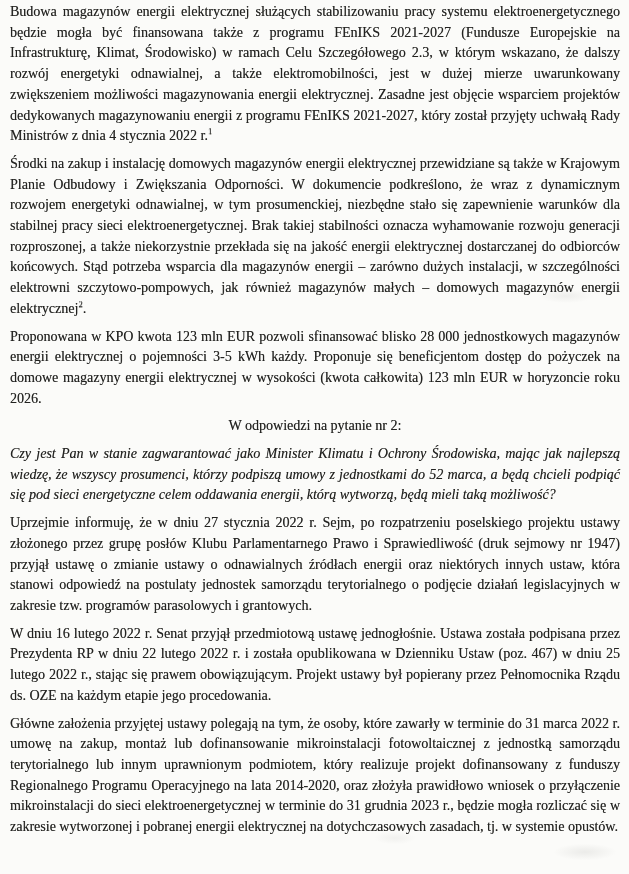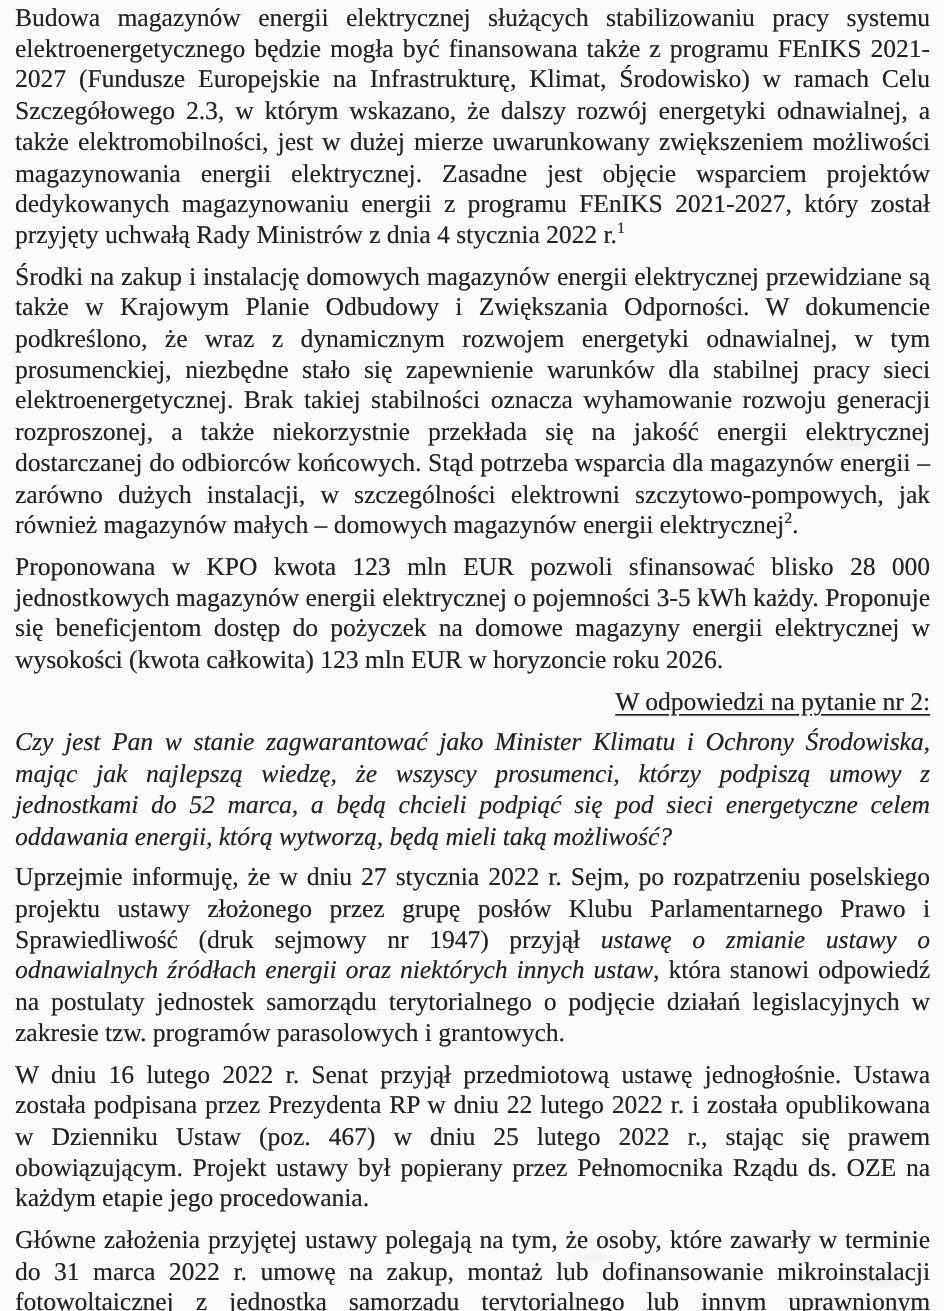--- a/index.html
+++ b/index.html
@@ -13,46 +13,44 @@
     overflow: hidden;
     position: relative;
   }
   .page {
     position: relative;
     box-sizing: border-box;
     width: 629px;
     height: 874px;
     padding: 2px 9px 0 10px;
     font-family: "Liberation Serif", serif;
-    font-size: 17px;
+    font-size: 14px;
     line-height: 20.7px;
     color: #222220;
     text-align: justify;
     text-shadow: 0.2px 0.2px 0.35px rgba(45,45,42,0.55);
     
     background:
       radial-gradient(ellipse 40px 10px at 566px 296px, rgba(120,120,115,0.10), rgba(120,120,115,0) 70%),
       radial-gradient(ellipse 45px 12px at 585px 852px, rgba(120,120,115,0.12), rgba(120,120,115,0) 70%),
       radial-gradient(ellipse 30px 9px  at 395px 838px, rgba(120,120,115,0.08), rgba(120,120,115,0) 70%),
       #fbfbf9;
   }
   .page p {
     margin: 0 0 7px 0;
   }
   .heading {
-    text-decoration: underline;
     text-underline-offset: 3px;
     margin: 3px 0 7px 0 !important;
-    text-align: right;
+    text-align: center;
   }
   .question {
     font-style: italic;
   }
   .italic-seg {
-    font-style: italic;
   }
   sup.fnref {
     font-size: 0.62em;
     line-height: 0;
     vertical-align: super;
   }
 </style>
 </head>
 <body>
 

